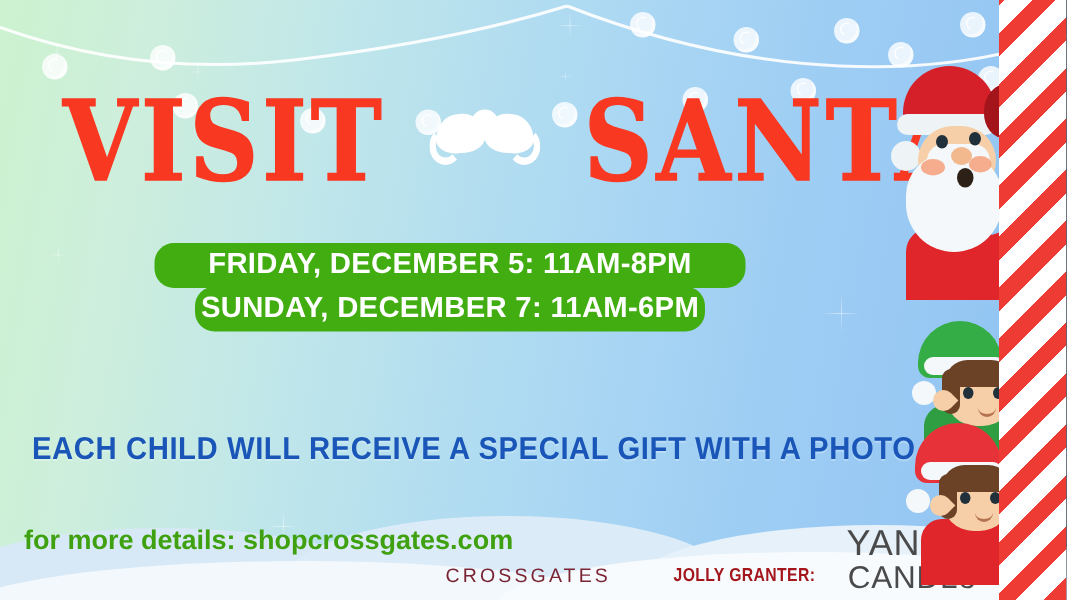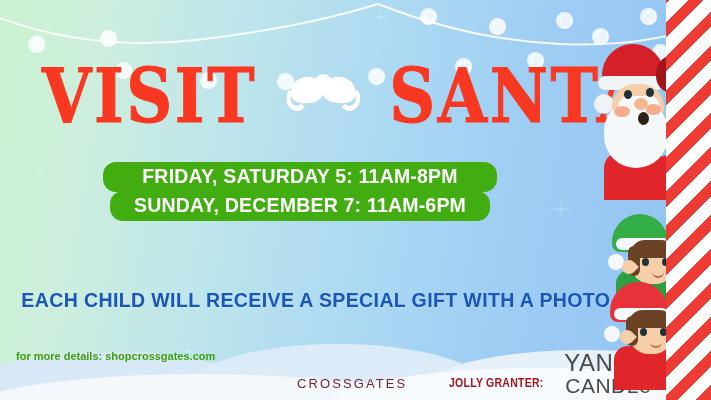--- a/index.html
+++ b/index.html
@@ -60,33 +60,33 @@
   #mustache .mid{position:absolute;left:27px;top:3px;width:22px;height:20px;background:#fff;border-radius:50% 50% 40% 40%;}
 
   
   #dates{position:absolute;left:0;top:163px;width:600px;}
   .pill{position:relative;margin:0 auto;background:#41ad10;border-radius:13px;
      color:#fff;font-weight:bold;font-size:19.5px;line-height:30px;height:30px;
      text-align:center;letter-spacing:.2px;white-space:nowrap;}
   .pill.p1{width:424px;border-radius:13px 13px 13px 13px;}
   .pill.p2{width:394px;margin-top:-1px;}
   .pill.p3{width:436px;margin-top:-1px;}
-  .pill.p4{width:380px;margin-top:-1px;}
+  .pill.p4{width:340px;margin-top:-1px;}
   .pill span{position:relative;top:-1px;}
 
   
   #subhead{
     position:absolute;left:0;top:288px;width:610px;text-align:center;
     color:#1a56b8;font-weight:bold;font-size:21px;letter-spacing:.4px;
     transform:scaleX(.93);transform-origin:50% 50%;white-space:nowrap;
     text-shadow:0 1px 0 rgba(255,255,255,.25);
   }
 
   
-  #details{position:absolute;left:16px;top:350px;color:#3fa10f;font-weight:bold;font-size:11px;}
+  #details{position:absolute;left:16px;top:350px;color:#3fa10f;font-weight:bold;font-size:18px;}
   #crossgates{position:absolute;left:297px;top:376px;color:#7a2433;font-size:13px;letter-spacing:2.1px;}
   #jolly{position:absolute;left:449px;top:376px;color:#a3161c;font-weight:bold;font-size:12.5px;
      letter-spacing:.3px;transform:scaleX(.84);transform-origin:0 50%;}
   #yc{position:absolute;left:552px;top:352px;width:118px;text-align:center;color:#4a4a4a;
      font-family:"Liberation Sans", sans-serif;}
   #yc .l1{font-size:24px;letter-spacing:.5px;line-height:21px;}
   #yc .l2{font-size:21px;letter-spacing:.5px;line-height:20px;}
   #yc sup{font-size:7px;vertical-align:super;}
 
   
@@ -172,21 +172,21 @@
       <span class="mid"></span>
       <span class="half l"></span>
       <span class="half r"></span>
       <span class="curl cl"></span>
       <span class="curl cr"></span>
     </span>
     <span class="word">SANTA</span>
   </div>
 
   <div id="dates">
-    <div class="pill p2"><span>FRIDAY, SATURDAY 5: 11AM-8PM</span></div>
+    <div class="pill p2"><span>FRIDAY, DECEMBER 5: 11AM-8PM</span></div>
     <div class="pill p4"><span>SUNDAY, DECEMBER 7: 11AM-6PM</span></div>
   </div>
 
   <div id="subhead">EACH CHILD WILL RECEIVE A SPECIAL GIFT WITH A PHOTO PURCHASE</div>
 
   <div id="details">for more details: shopcrossgates.com</div>
   <div id="crossgates">CROSSGATES</div>
   <div id="jolly">JOLLY GRANTER:</div>
   <div id="yc">
     <div class="l1">YANKee</div>

